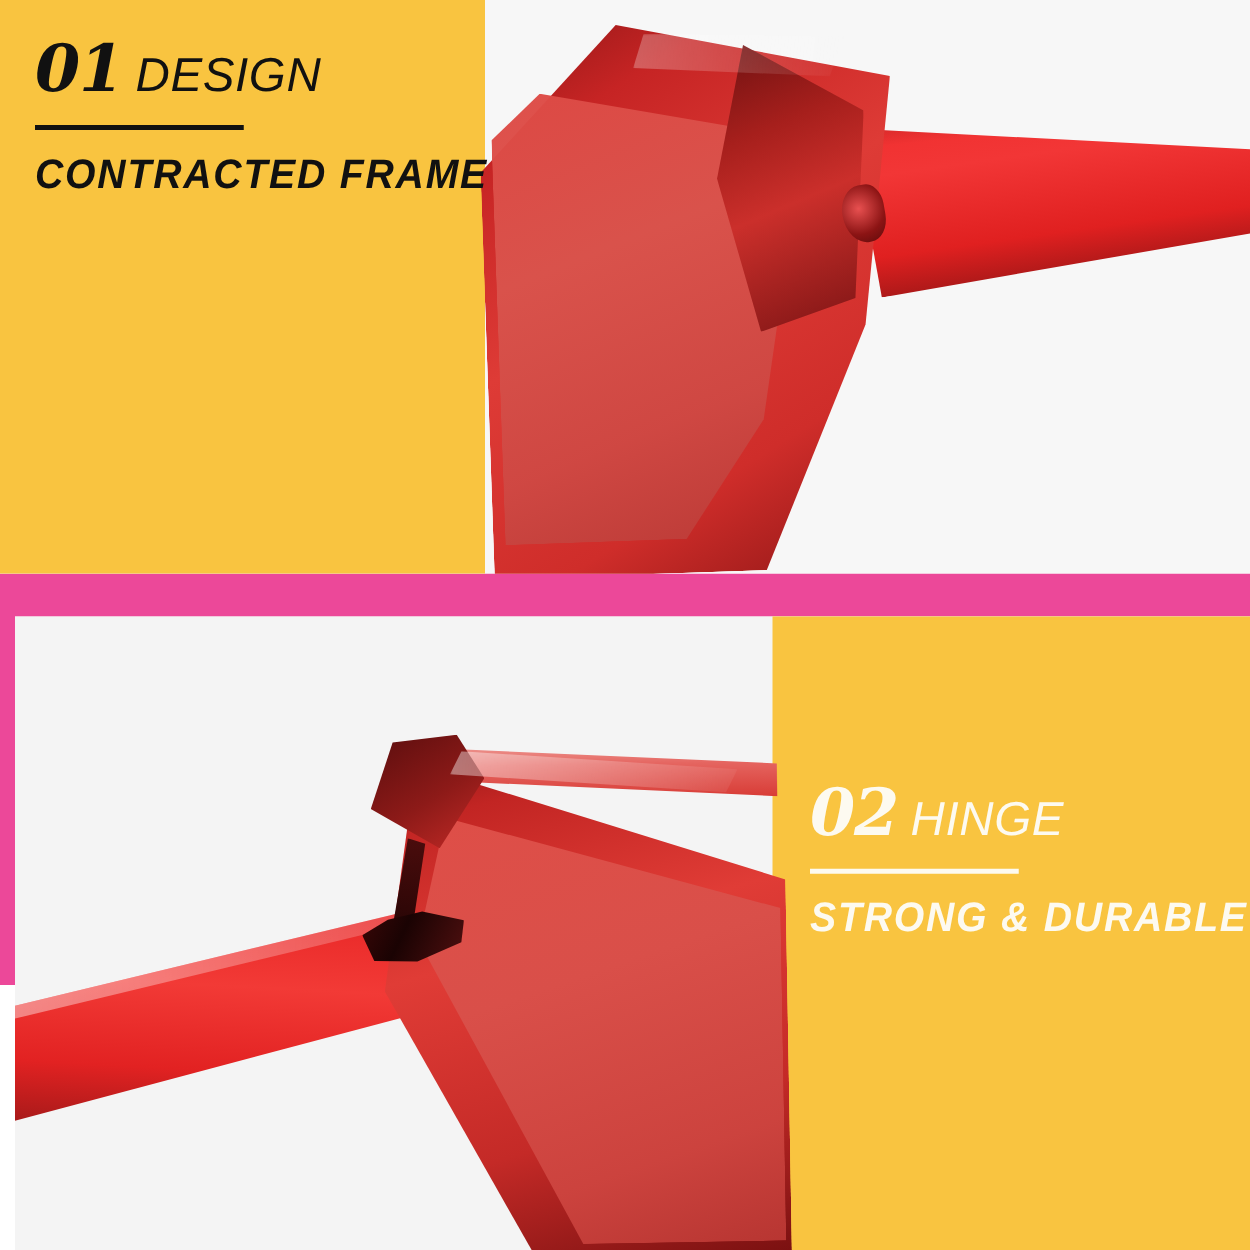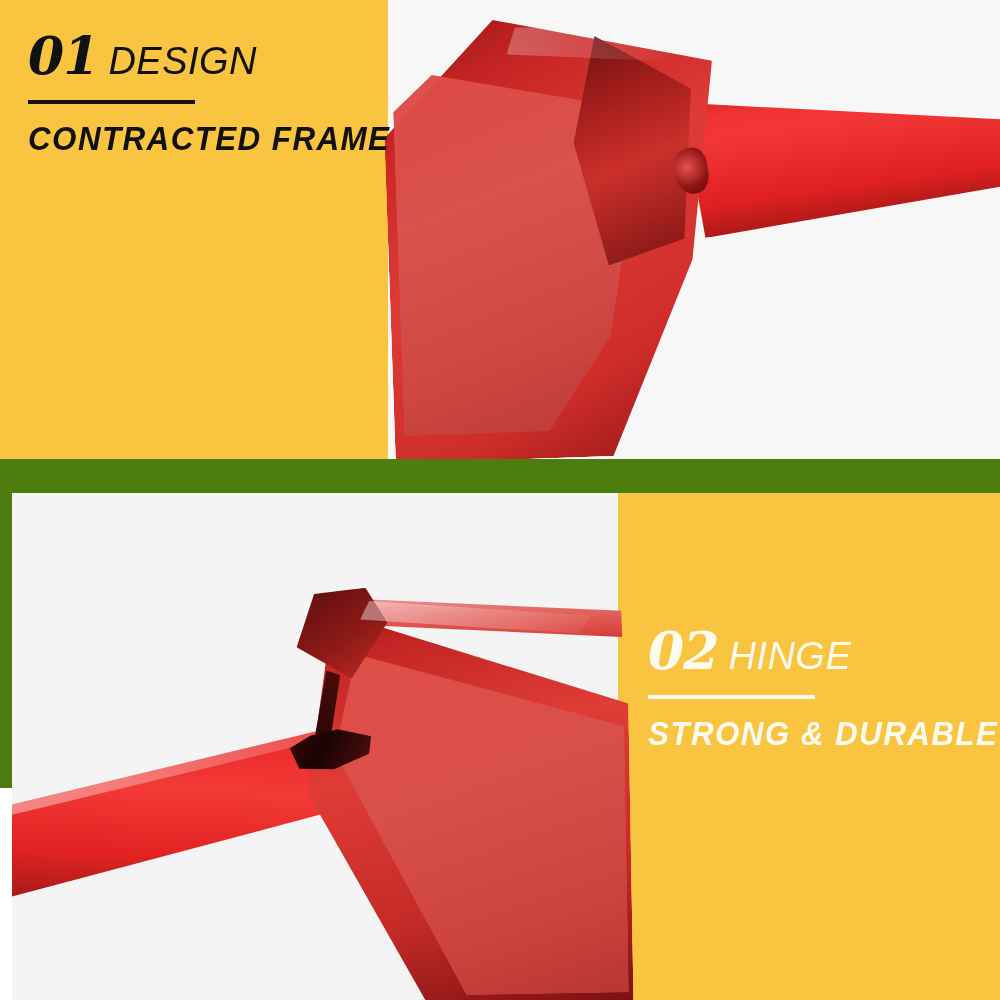--- a/index.html
+++ b/index.html
@@ -10,21 +10,21 @@
   body {
     width: 1000px;
     height: 1000px;
     font-family: "Liberation Sans", sans-serif;
     overflow: hidden;
   }
   #stage {
     position: relative;
     width: 1000px;
     height: 788px;
-    background: #4d7c0f;
+    background: #ec4899;
   }
 
   
   .panel-top {
     position: absolute;
     left: 0;
     top: 0;
     width: 1000px;
     height: 459px;
     background: #f7f7f7;

